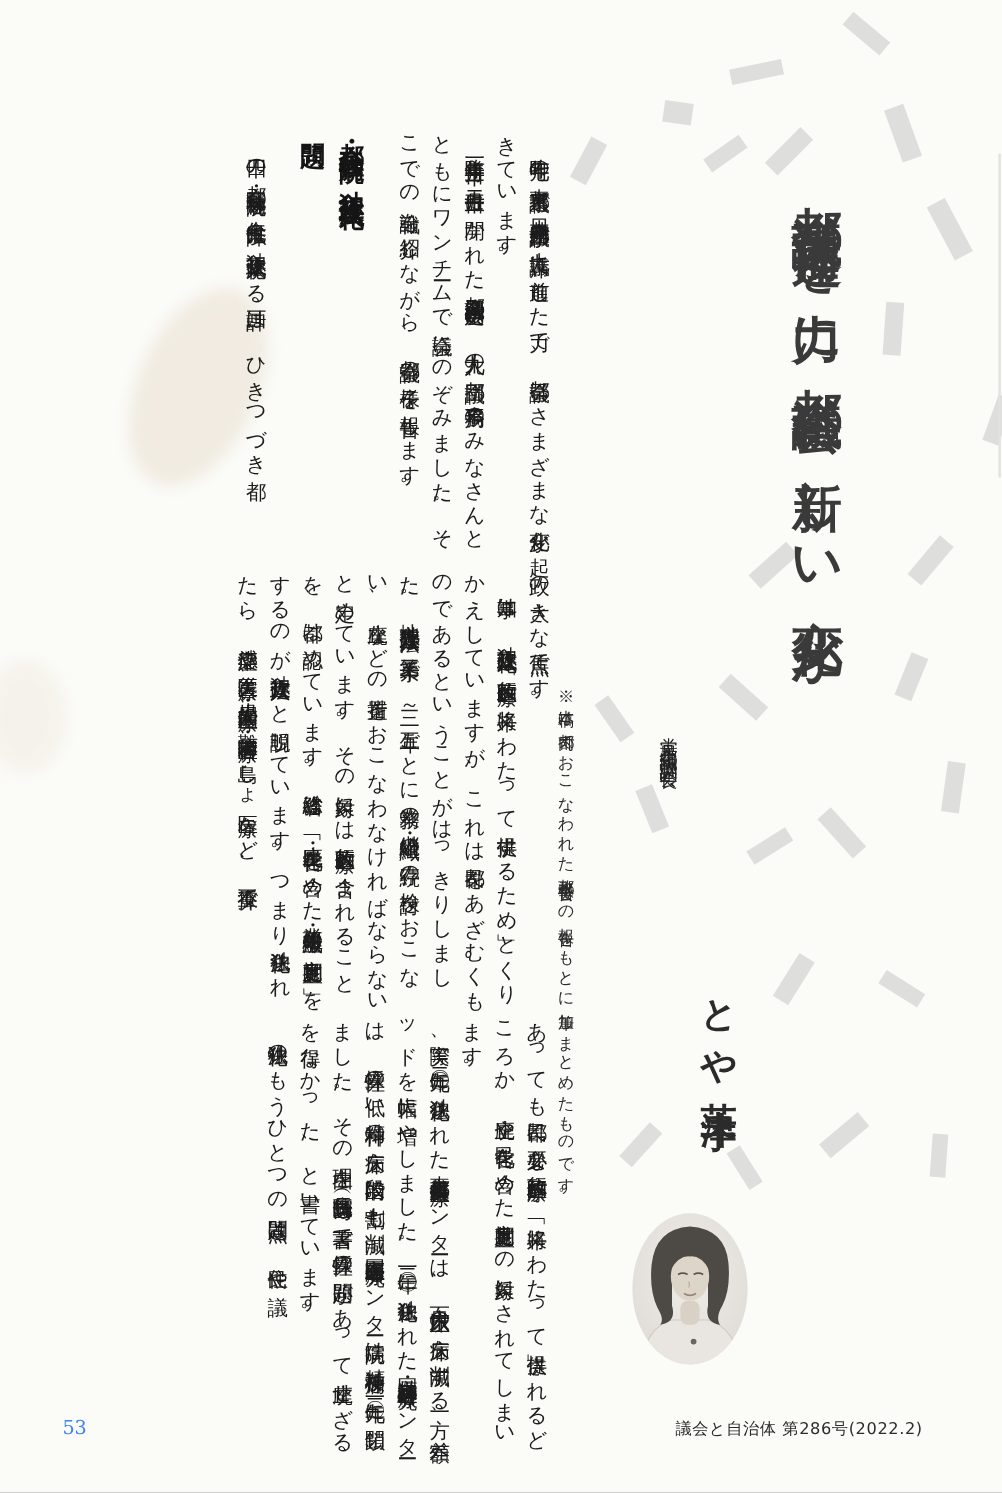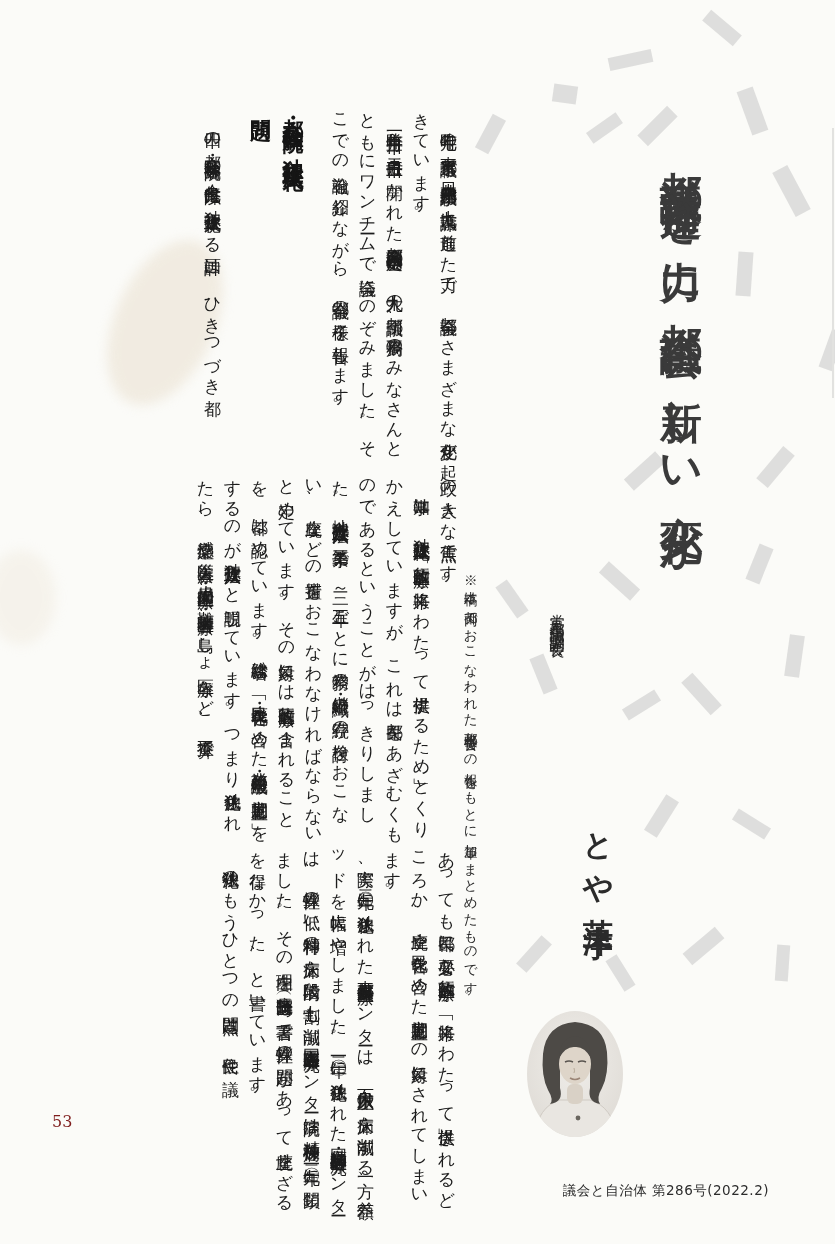--- a/index.html
+++ b/index.html
@@ -67,22 +67,22 @@
   
   .portrait{position:absolute;left:526px;top:1010px;width:98px;height:128px;}
 
   
   .footer{
     position:absolute;right:66px;top:1182px;
     font-family:"DejaVu Sans","Liberation Sans",sans-serif;
     font-size:13.5px;color:#2c2c2c;letter-spacing:.5px;
   }
   .folio{
-    position:absolute;left:52px;top:1112px;
-    font-size:16px;color:#7f1d1d;
+    position:absolute;left:52px;top:1180px;
+    font-size:16px;color:#3b82f6;
   }
 </style>
 </head>
 <body>
 
 <div class="page">
 
   <div>
     <div class="confetti" style="left:650px;top:105px;width:15px;height:42px;transform:rotate(45deg);"></div>
     <div class="confetti" style="left:598px;top:110px;width:13px;height:36px;transform:rotate(55deg);"></div>

